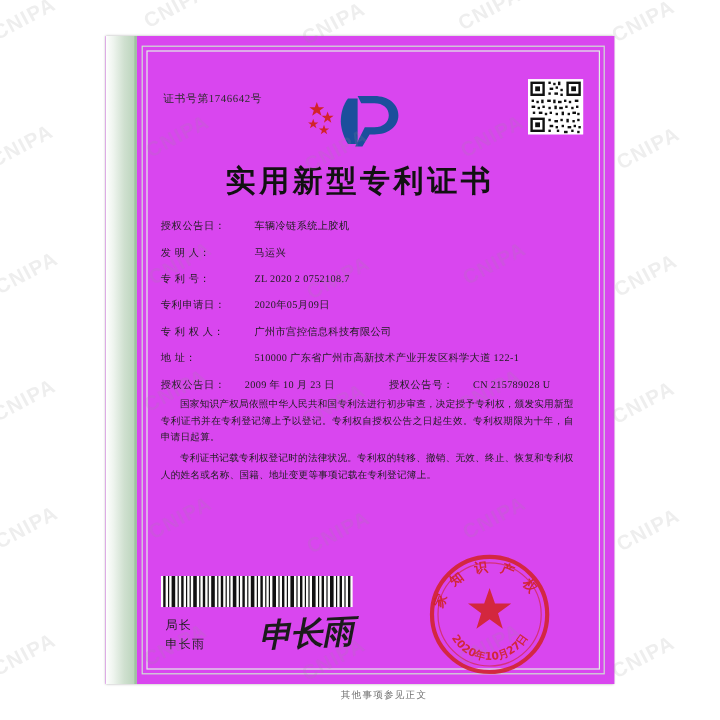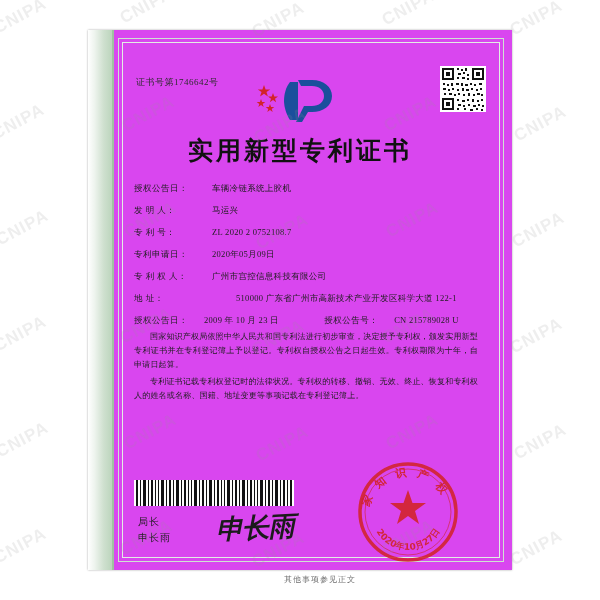--- a/index.html
+++ b/index.html
@@ -80,21 +80,21 @@
     font-size:8.5px;color:#1d1d1d;
     line-height:13px;
     margin-bottom:9px;
   }
   .lbl{
     flex:0 0 78px;
     letter-spacing:.5px;
     white-space:nowrap;
   }
   .val{flex:1 1 auto;letter-spacing:.3px;}
-  .row.dense{margin-bottom:6px;gap:24px;}
+  .row.dense{margin-bottom:6px;}
   .subline{
     font-size:8.5px;line-height:13px;color:#1d1d1d;
     margin-left:78px;
   }
   .two-col{display:flex;gap:26px;}
   .two-col .c{display:flex;}
   .two-col .c .lbl{flex:0 0 70px;}
   
   .para{
     position:absolute;left:46px;right:34px;top:300px;

